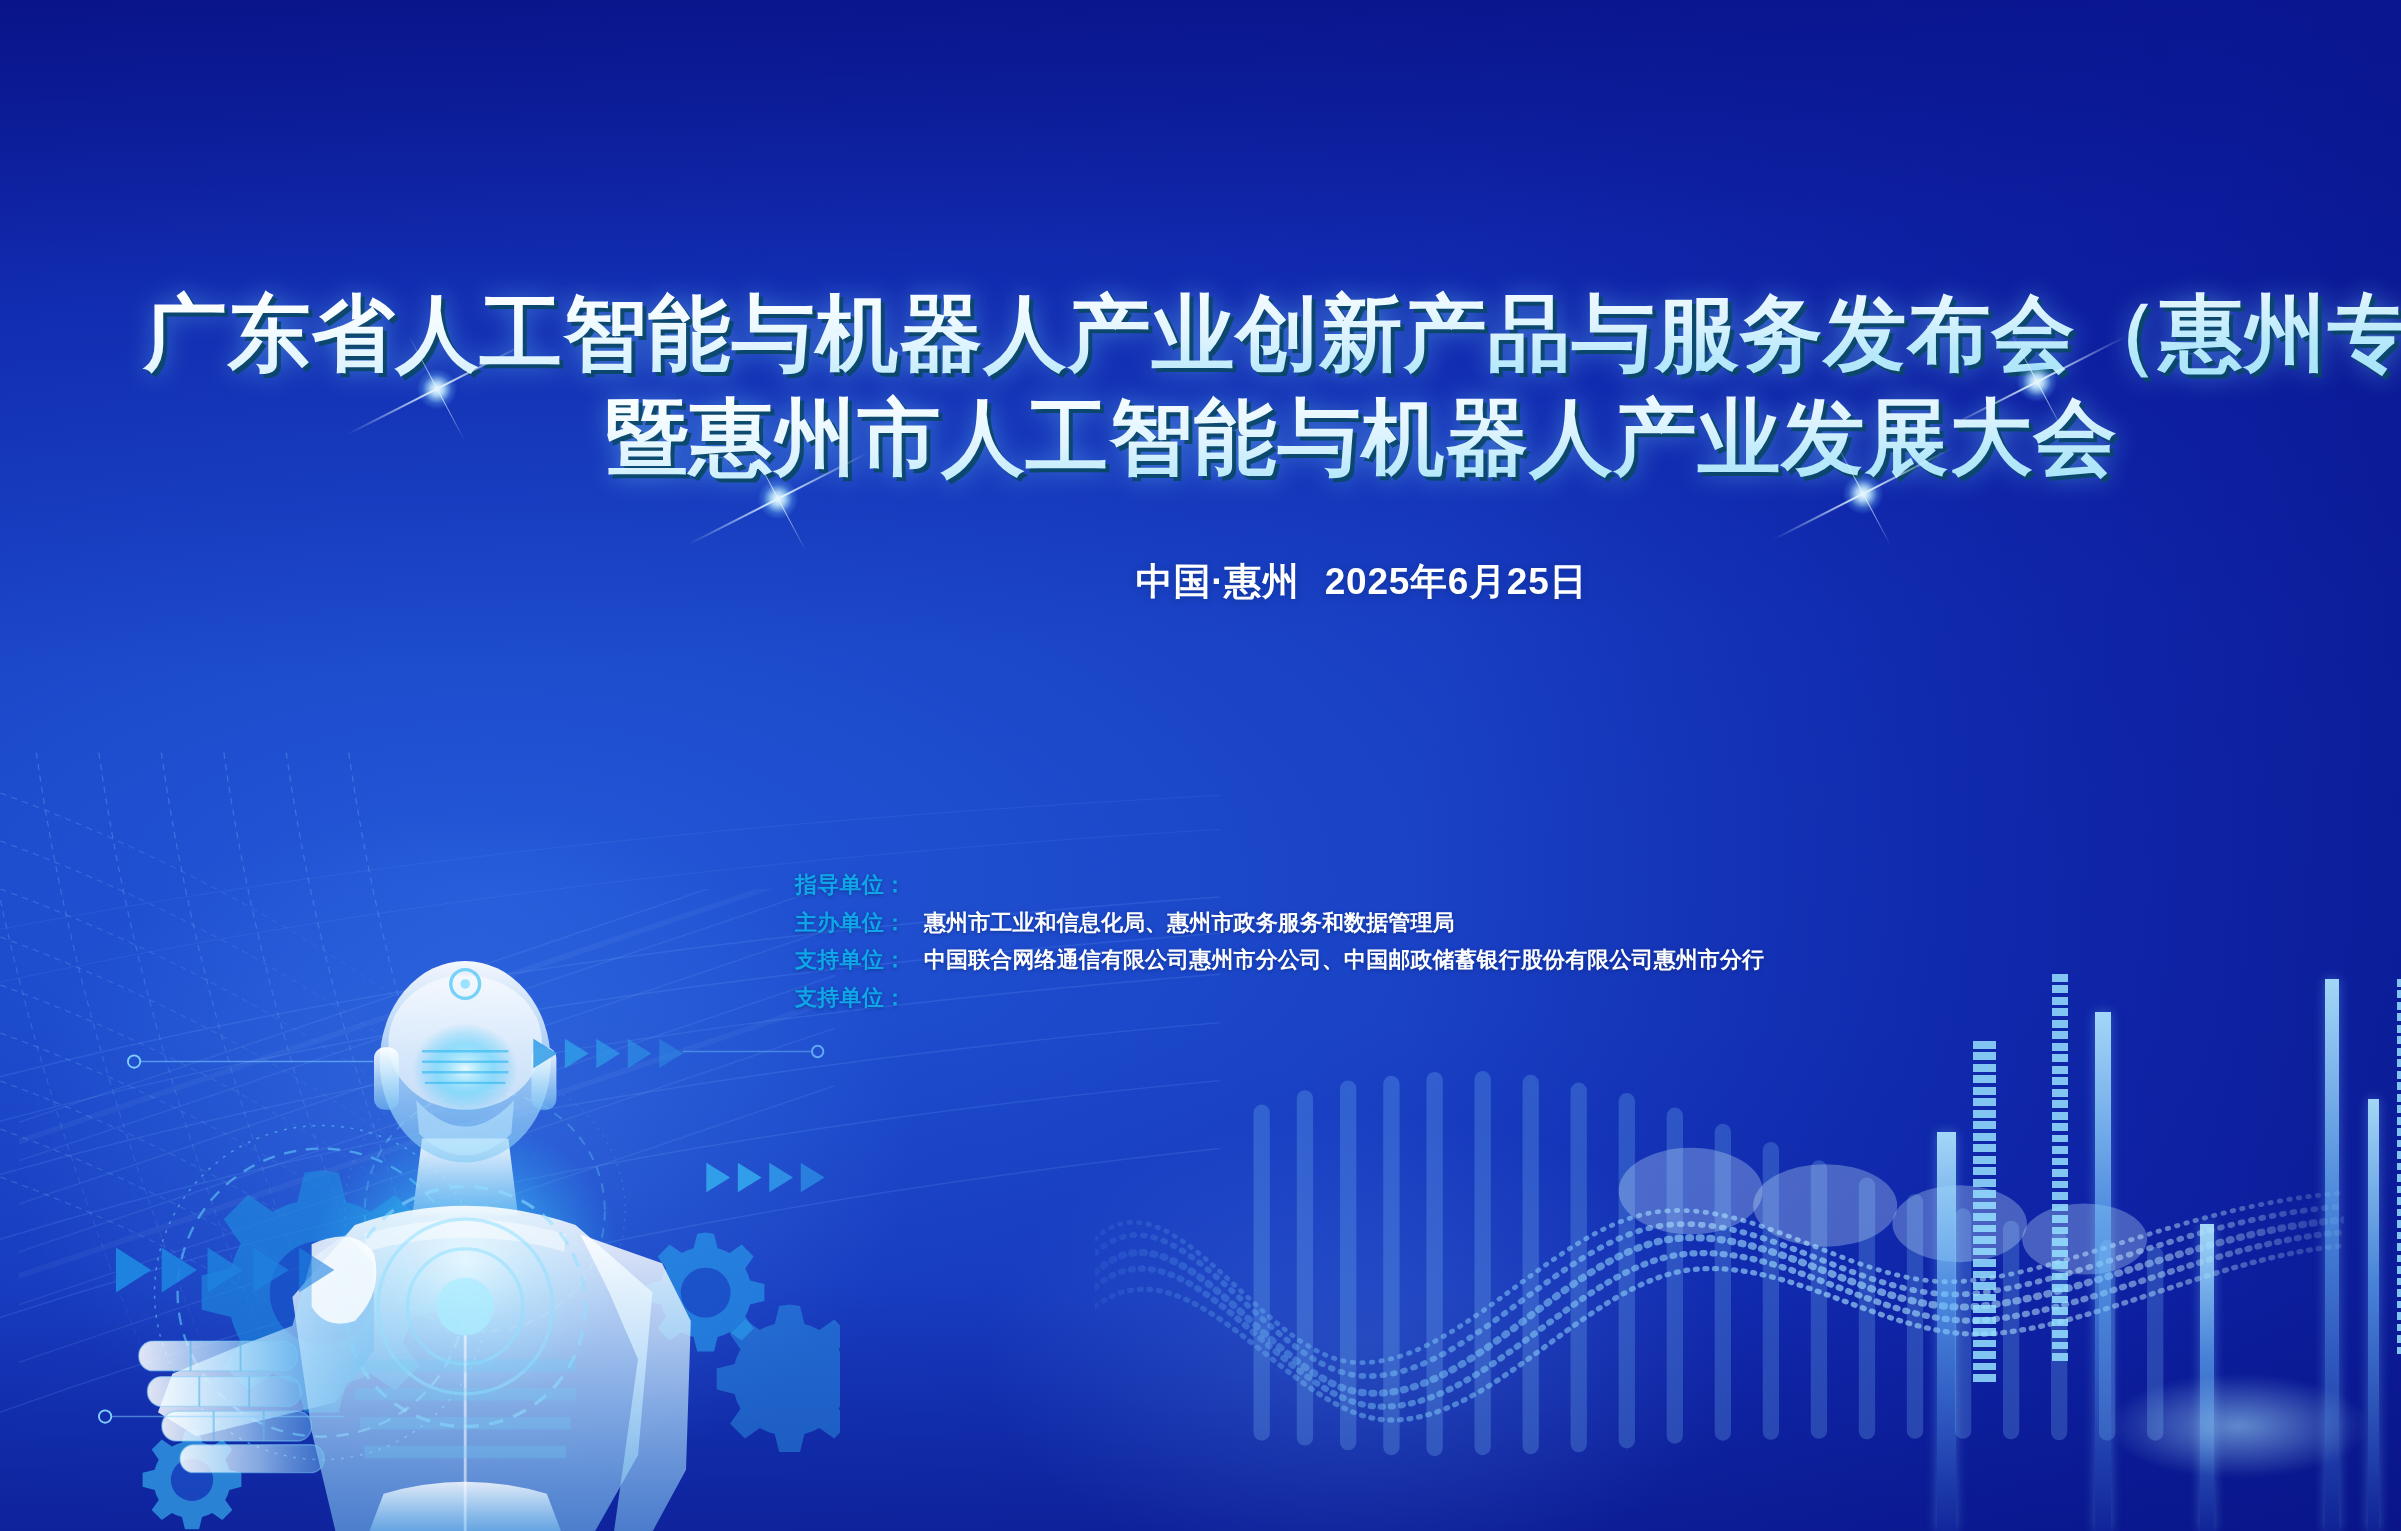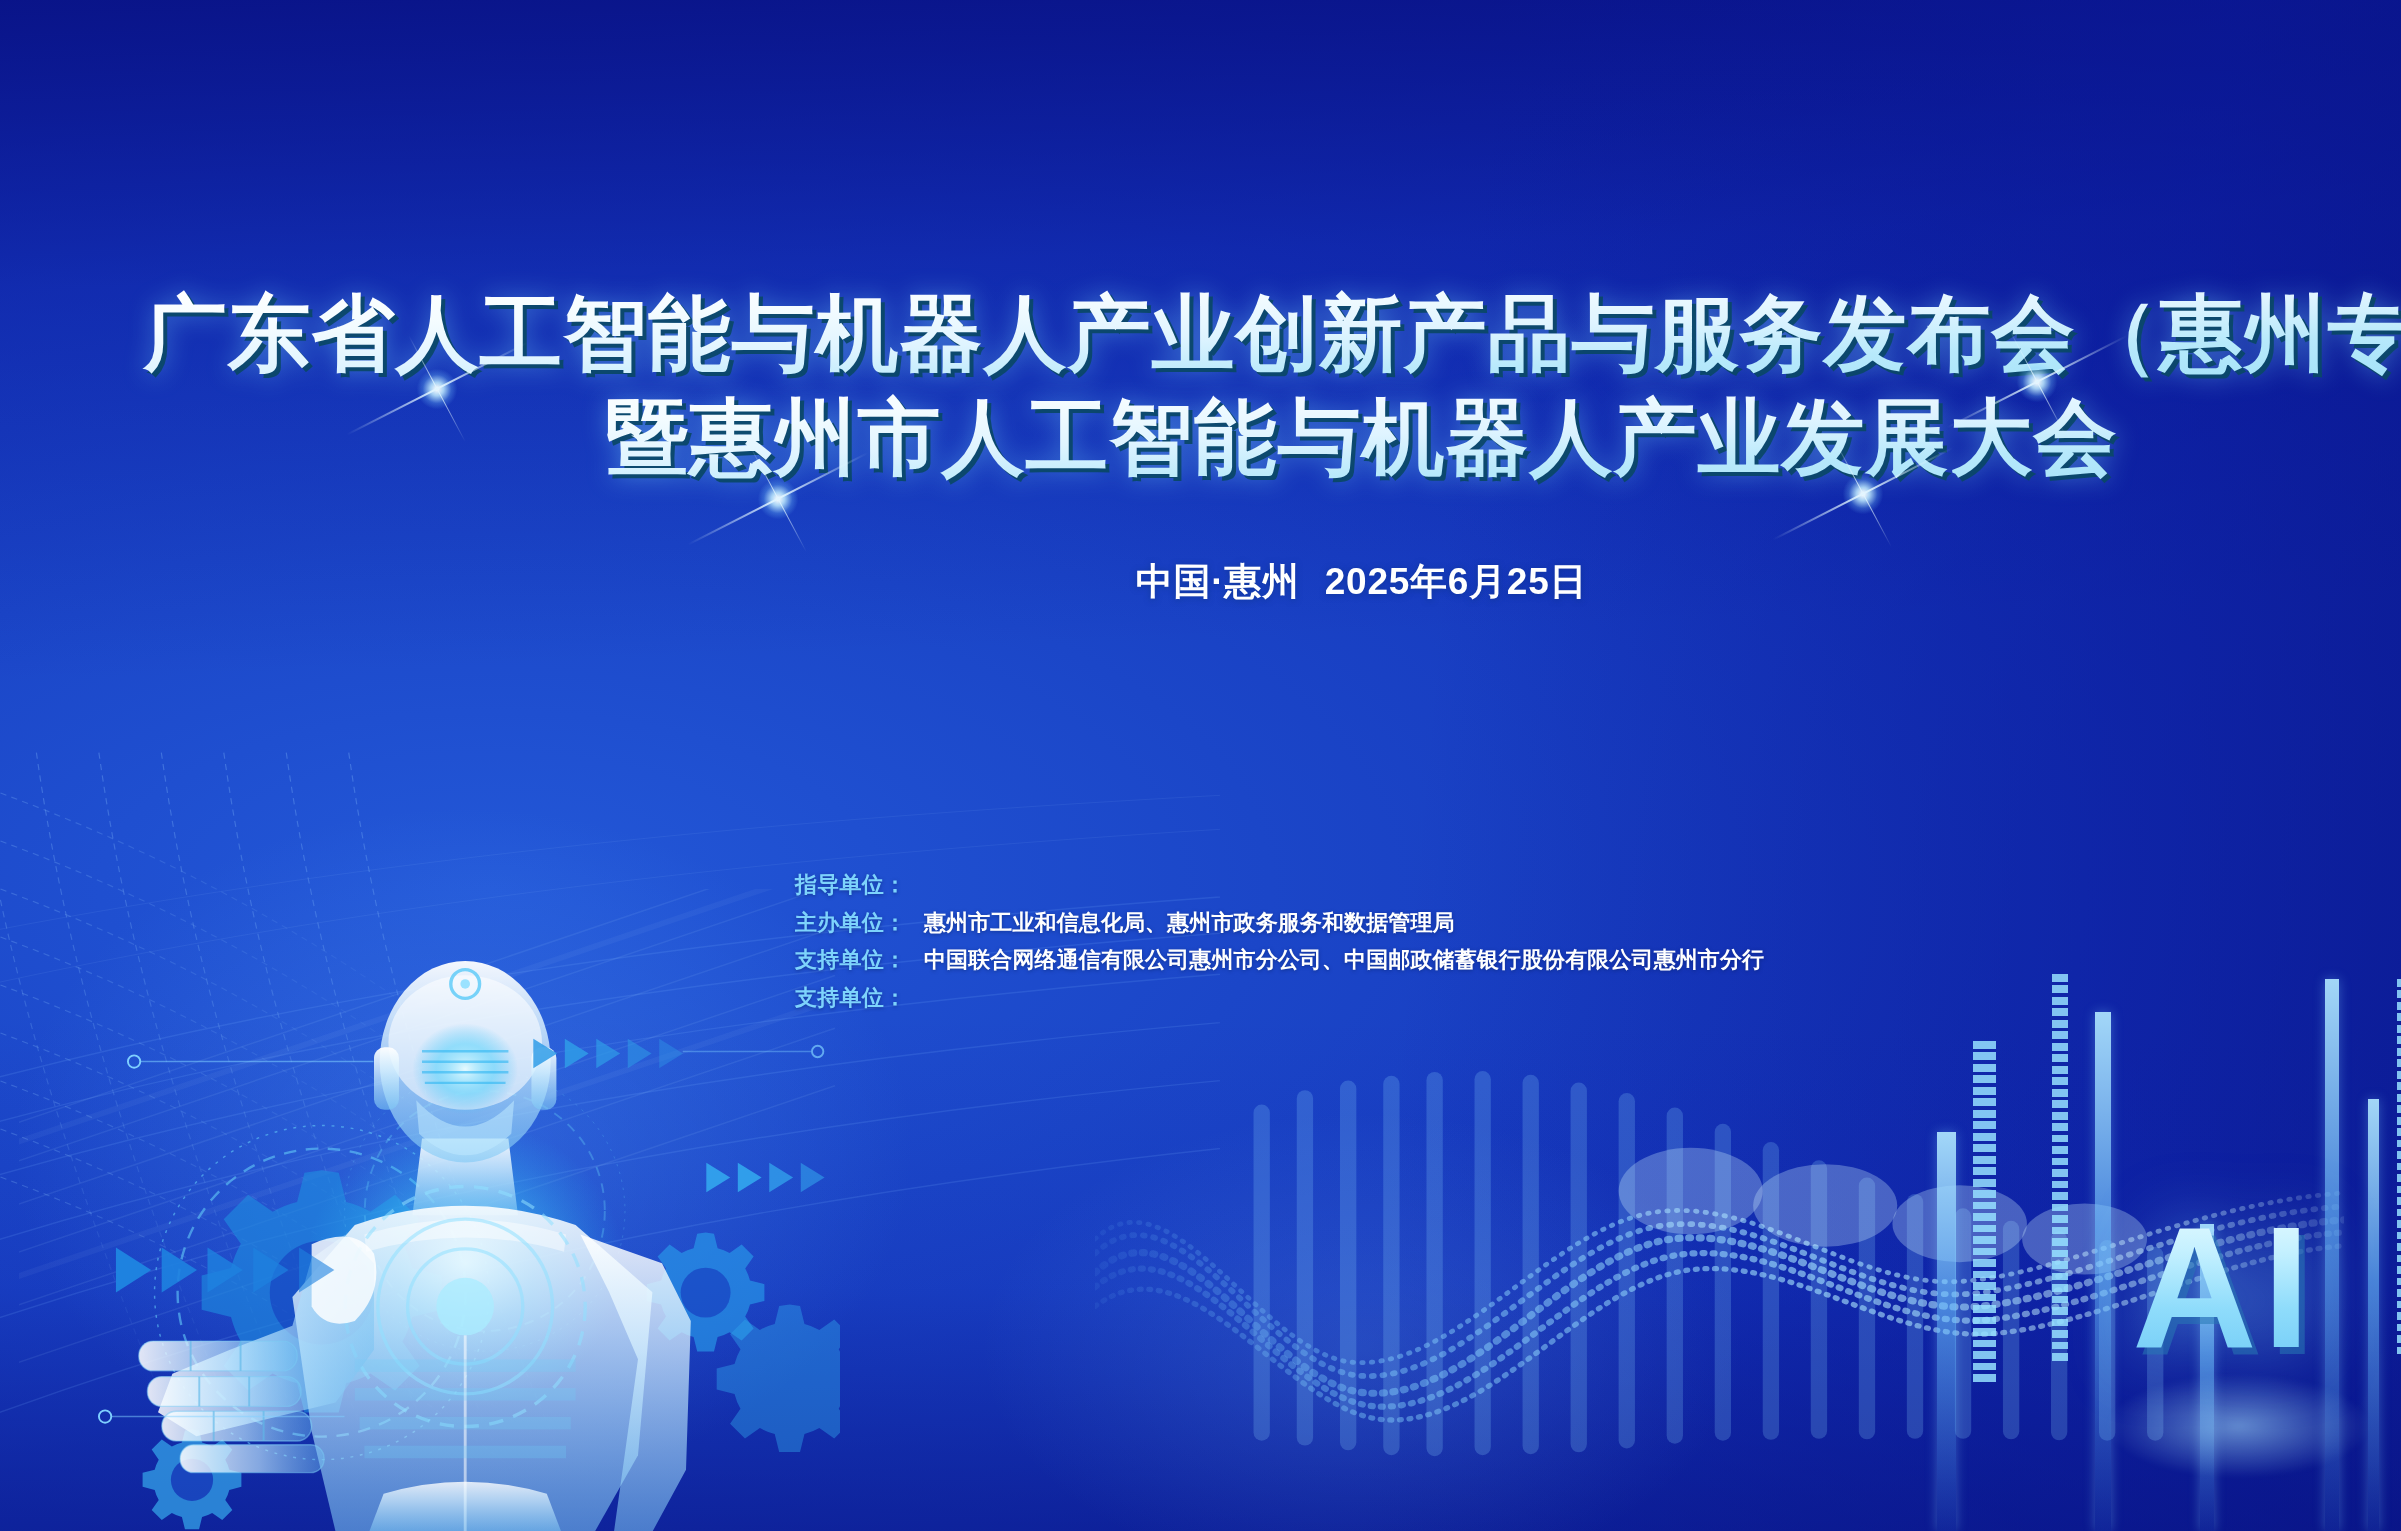--- a/index.html
+++ b/index.html
@@ -74,21 +74,21 @@
     position:absolute;left:50%;top:50%;transform-origin:50% 50%;
     background:linear-gradient(90deg,rgba(255,255,255,0),rgba(225,245,255,.95),rgba(255,255,255,0));
   }
   .flare .s1{width:202px;height:2.4px;transform:translate(-50%,-50%) rotate(-27deg);}
   .flare .s2{width:120px;height:1.4px;transform:translate(-50%,-50%) rotate(62deg);}
 
   
   .orgs{position:absolute;left:795px;top:870px;width:1441px;}
   .org-row{display:flex;align-items:baseline;margin-bottom:7.7px;white-space:nowrap;}
   .org-label{
-    width:129px;flex:0 0 129px;color:#7dd3fc;font-size:22px;font-weight:700;letter-spacing:.01em;
+    width:129px;flex:0 0 129px;color:#0ea5e9;font-size:22px;font-weight:700;letter-spacing:.01em;
     text-shadow:0 1px 3.8px rgba(6,30,90,.5);
   }
   .org-value{
     color:#ffffff;font-size:22px;font-weight:700;letter-spacing:.005em;
     text-shadow:0 1px 3.8px rgba(6,30,90,.5);
   }
   .org-row.cont .org-label{visibility:hidden;}
 
   
   .robot{position:absolute;left:86px;top:927px;width:720px;height:605px;}
@@ -555,21 +555,20 @@
         <i></i>
       <i></i>
         <i></i>
         <i></i>
     </div>
 
   </div>
 
   <div class="ai-glow"></div>
   <div class="ai-glow2"></div>
-  <div class="ai">AI</div>
 
   <div class="title-wrap">
     <div class="title-line title-l1">广东省人工智能与机器人产业创新产品与服务发布会（惠州专场）</div>
     <div class="title-line title-l2">暨惠州市人工智能与机器人产业发展大会</div>
   </div>
 
   <div class="flare" style="left:331px;top:317px;width:211px;height:144px;">
     <div class="core"></div>
       <div class="s1"></div>
       <div class="s2"></div>

